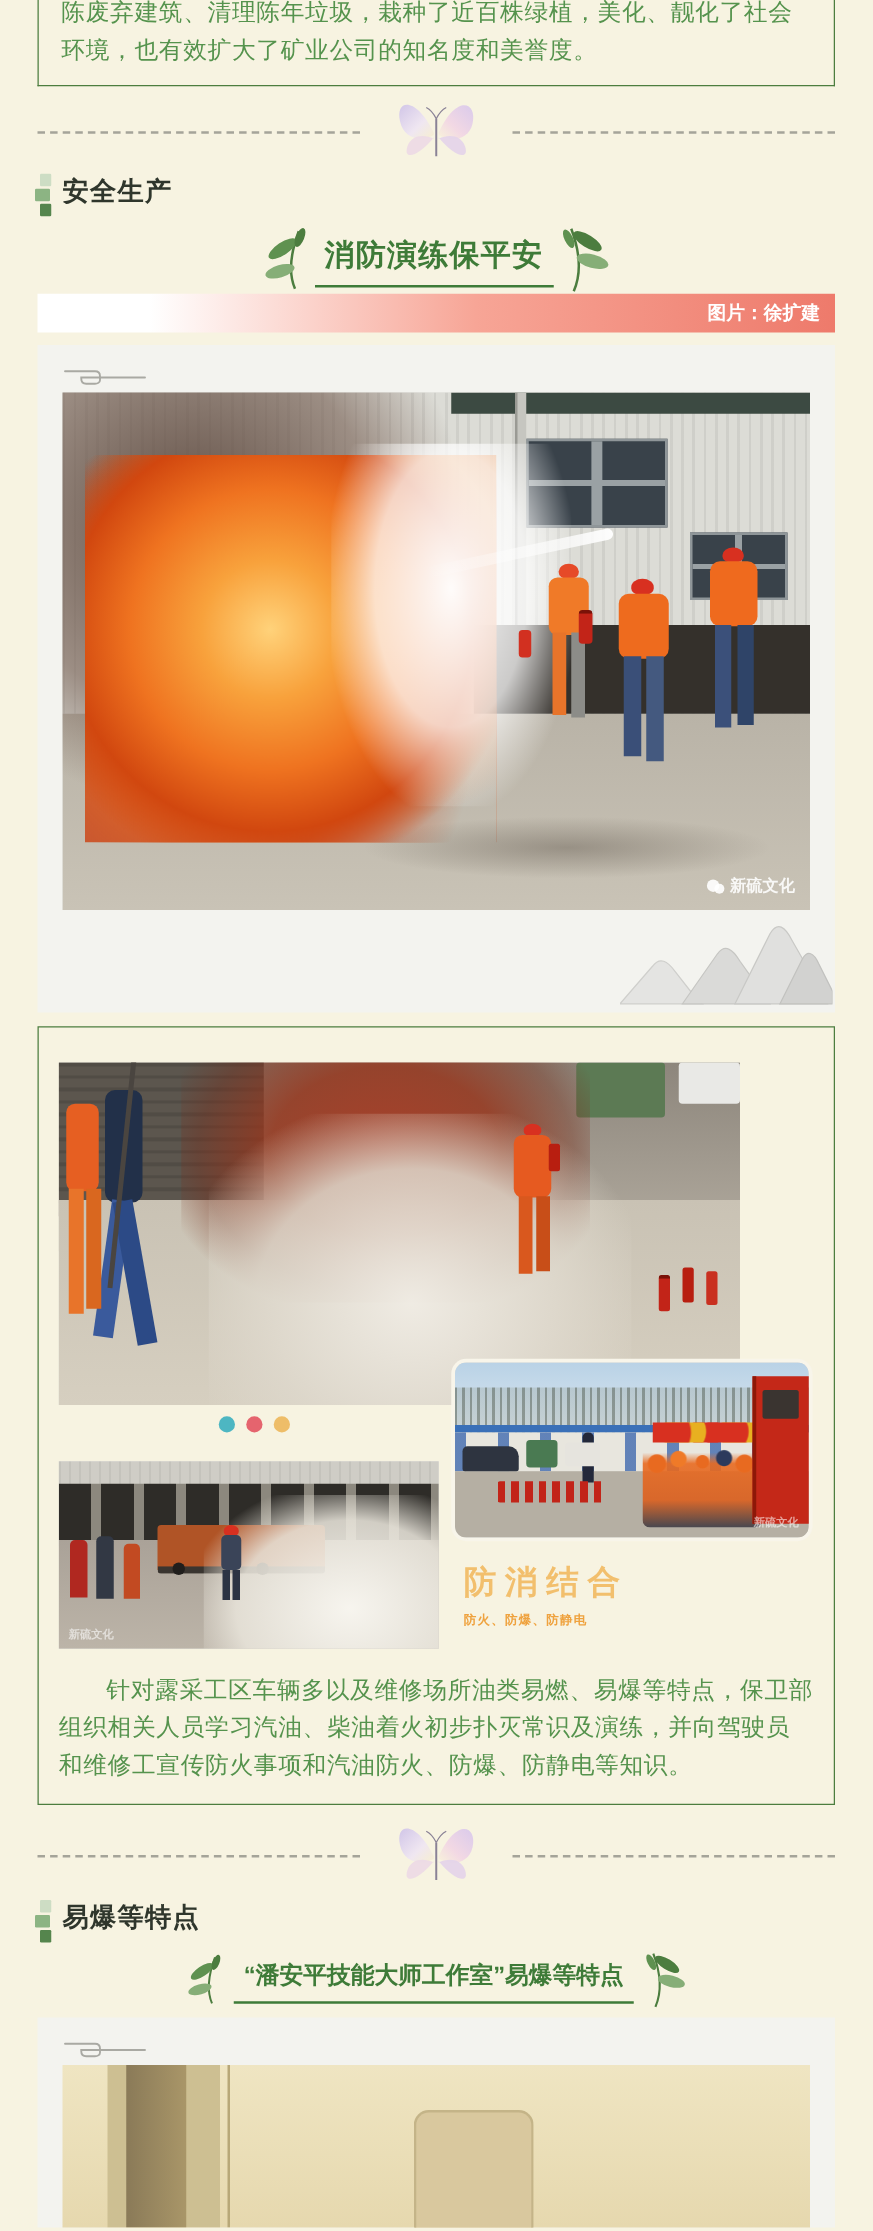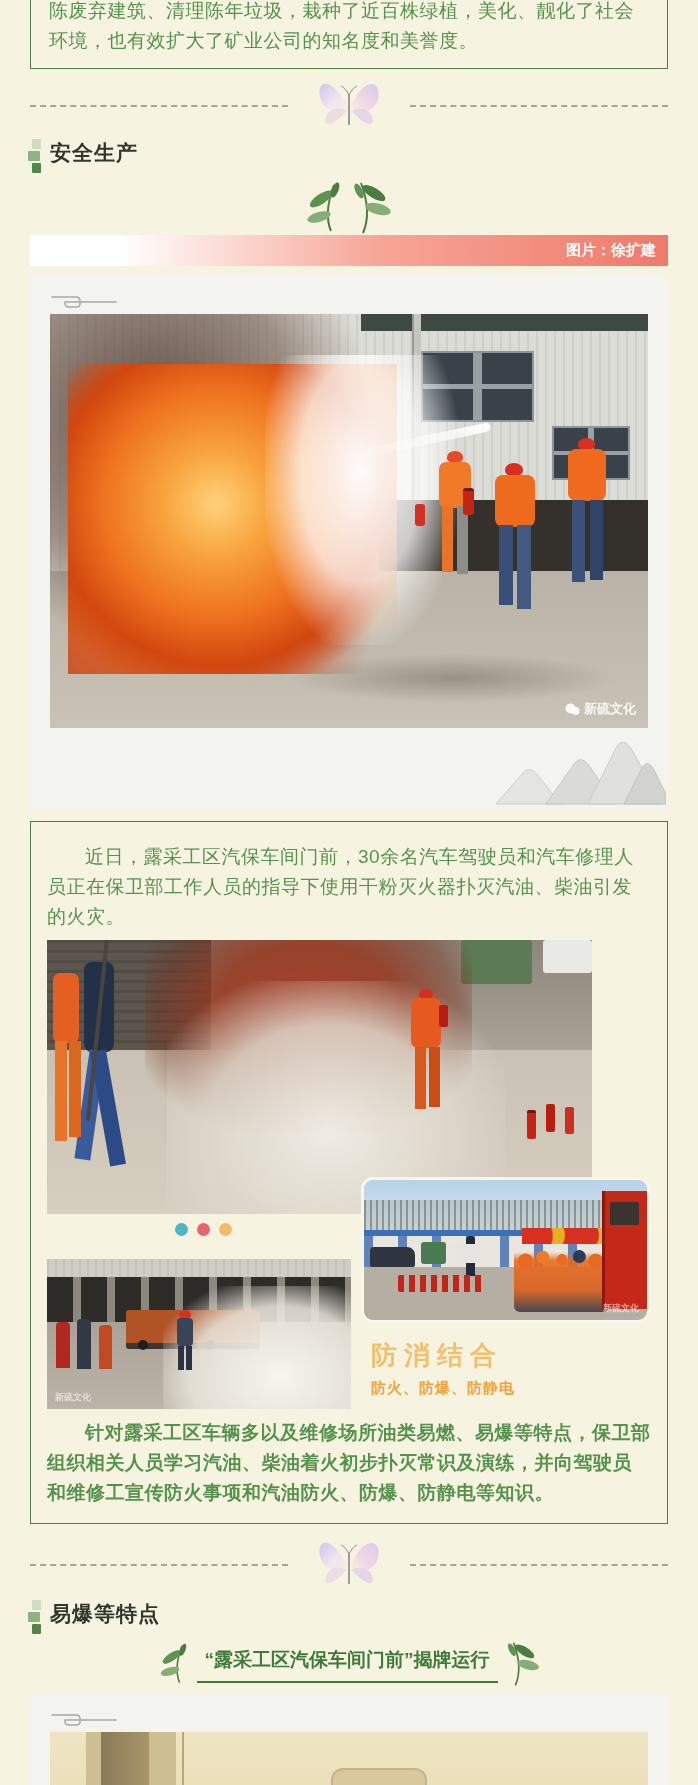--- a/index.html
+++ b/index.html
@@ -46,27 +46,27 @@
   .card.c2{padding-bottom:0;margin-top:0;}
   .ornament{margin-bottom:6px;height:16px;}
   .photo{position:relative;overflow:hidden;background:#d9d9d4;}
   .wm{position:absolute;display:flex;align-items:center;gap:4px;color:rgba(255,255,255,.88);font-weight:bold;}
   .wm.big{right:12px;bottom:10px;font-size:13px;}
   .wm.tiny{font-size:9px;opacity:.65;}
   .mountains{position:absolute;right:2px;bottom:0;}
   
   .gbox{margin:11px 30px 0;border:1px solid #4c7d3f;padding:20px 16px 15px;}
   .para{color:#55934d;font-size:19px;line-height:30px;letter-spacing:.5px;text-indent:2em;margin:0;}
-  .para.second{margin-top:4px;font-weight:bold;}
+  .para.second{margin-top:14px;}
   .gallery{position:relative;height:474px;margin-top:8px;}
   .dots{position:absolute;left:128px;top:283px;display:flex;gap:9px;}
   .dot{width:13px;height:13px;border-radius:50%;}
   .caption{position:absolute;left:324px;top:398px;}
   .cap-title{font-size:26px;font-weight:600;color:#f2bf6d;letter-spacing:7px;}
-  .cap-sub{font-size:15px;font-weight:bold;color:#efa23e;letter-spacing:1px;margin-top:6px;}
+  .cap-sub{font-size:10px;font-weight:bold;color:#efa23e;letter-spacing:1px;margin-top:6px;}
   
   .fig-helmet{border-radius:50% 50% 40% 40%;}
   .win{background:#39424a;border:2px solid #8f9699;box-sizing:border-box;
        background-image:linear-gradient(90deg,transparent 46%,#9aa1a4 46%,#9aa1a4 54%,transparent 54%),
                         linear-gradient(0deg,transparent 46%,#9aa1a4 46%,#9aa1a4 54%,transparent 54%);}
 </style>
 </head>
 <body>
 
 <div class="intro-box">
@@ -111,20 +111,21 @@
 
 <div class="title-row">
   <span>
     <svg width="46" height="52" viewBox="0 0 46 52">
       <path d="M33 4 C27 20 24 36 30 50" fill="none" stroke="#4c7d3f" stroke-width="2"></path>
       <ellipse cx="20" cy="18" rx="13" ry="5" fill="#5f9150" transform="rotate(-34 20 18)"></ellipse>
       <ellipse cx="18" cy="36" rx="12" ry="5" fill="#86ae77" transform="rotate(-16 18 36)"></ellipse>
       <ellipse cx="34" cy="9" rx="8" ry="3.4" fill="#4c7d3f" transform="rotate(-68 34 9)"></ellipse>
     </svg>
   </span>
+  <span class="title-text t-big">消防演练保平安</span>
   <span>
     <svg width="50" height="56" viewBox="0 0 50 56">
       <path d="M14 4 C20 20 23 38 16 54" fill="none" stroke="#4c7d3f" stroke-width="2"></path>
       <ellipse cx="27" cy="14" rx="13" ry="5" fill="#4c7d3f" transform="rotate(32 27 14)"></ellipse>
       <ellipse cx="31" cy="30" rx="13" ry="5.4" fill="#86ae77" transform="rotate(14 31 30)"></ellipse>
       <ellipse cx="12" cy="12" rx="8" ry="3.4" fill="#5f9150" transform="rotate(64 12 12)"></ellipse>
     </svg>
   </span>
 </div>
 
@@ -199,21 +200,20 @@
     <svg width="170" height="72" viewBox="0 0 170 72">
       <path d="M0 70 L26 40 C32 32 38 36 44 44 L58 62 L66 70 Z" fill="#e4e4e2" stroke="#cfcfcc" stroke-width="1"></path>
       <path d="M50 70 L78 30 C84 22 90 26 96 36 L116 64 L120 70 Z" fill="#dadad8" stroke="#c6c6c3" stroke-width="1"></path>
       <path d="M92 70 L120 14 C126 4 132 8 138 20 L162 62 L166 70 Z" fill="#e0e0de" stroke="#c9c9c6" stroke-width="1"></path>
       <path d="M128 70 L146 34 C150 27 155 29 159 38 L170 60 L170 70 Z" fill="#d2d2d0" stroke="#c2c2bf" stroke-width="1"></path>
     </svg>
   </span>
 </div>
 
 <div class="gbox">
-  <p class="para">近日，露采工区汽保车间门前，30余名汽车驾驶员和汽车修理人员正在保卫部工作人员的指导下使用干粉灭火器扑灭汽油、柴油引发的火灾。</p>
 
   <div class="gallery">
 
     <div class="photo" style="left:0;top:0;width:545px;height:274px;position:absolute;">
       <div class="abs" style="left:0;top:0;width:100%;height:55%;background:linear-gradient(180deg,#8d867c,#b3aca0);"></div>
       <div class="abs" style="left:0;top:0;width:30%;height:45%;background:
         repeating-linear-gradient(0deg,rgba(0,0,0,.12) 0 3px,transparent 3px 10px),#5c564e;"></div>
       <div class="abs" style="left:0;top:40%;width:100%;height:60%;background:linear-gradient(180deg,#c9c2b4,#d6cfc0);"></div>
 
       <div class="abs" style="left:76%;top:0;width:13%;height:16%;background:#5c7a54;border-radius:3px;"></div>
@@ -360,21 +360,21 @@
 
 <div class="title-row small">
   <span style="transform:scale(.8);">
     <svg width="46" height="52" viewBox="0 0 46 52">
       <path d="M33 4 C27 20 24 36 30 50" fill="none" stroke="#4c7d3f" stroke-width="2"></path>
       <ellipse cx="20" cy="18" rx="13" ry="5" fill="#5f9150" transform="rotate(-34 20 18)"></ellipse>
       <ellipse cx="18" cy="36" rx="12" ry="5" fill="#86ae77" transform="rotate(-16 18 36)"></ellipse>
       <ellipse cx="34" cy="9" rx="8" ry="3.4" fill="#4c7d3f" transform="rotate(-68 34 9)"></ellipse>
     </svg>
   </span>
-  <span class="title-text t-small">“露采工区汽保车间门前”揭牌运行</span>
+  <span class="title-text t-small">“潘安平技能大师工作室”易爆等特点</span>
   <span style="transform:scale(.85);">
     <svg width="50" height="56" viewBox="0 0 50 56">
       <path d="M14 4 C20 20 23 38 16 54" fill="none" stroke="#4c7d3f" stroke-width="2"></path>
       <ellipse cx="27" cy="14" rx="13" ry="5" fill="#4c7d3f" transform="rotate(32 27 14)"></ellipse>
       <ellipse cx="31" cy="30" rx="13" ry="5.4" fill="#86ae77" transform="rotate(14 31 30)"></ellipse>
       <ellipse cx="12" cy="12" rx="8" ry="3.4" fill="#5f9150" transform="rotate(64 12 12)"></ellipse>
     </svg>
   </span>
 </div>
 

